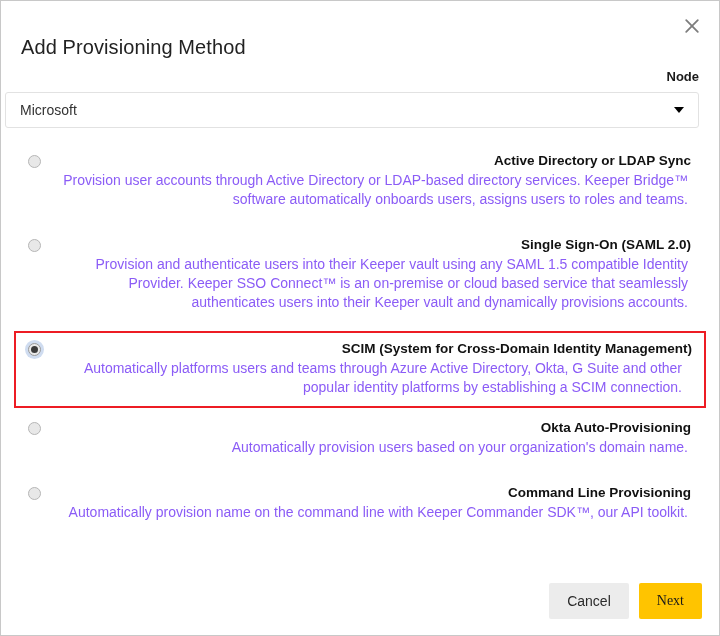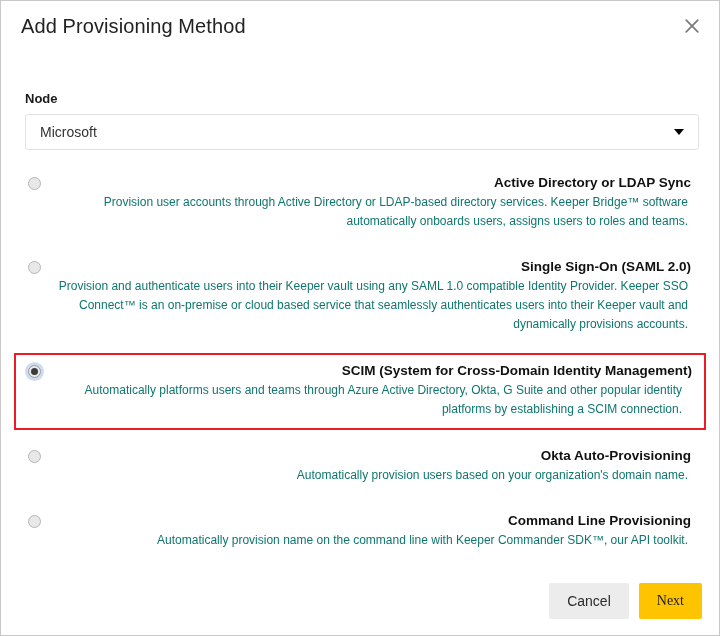--- a/index.html
+++ b/index.html
@@ -20,23 +20,23 @@
     box-sizing: border-box;
     background: #ffffff;
     border: 1px solid #c8c8c8;
     overflow: hidden;
   }
 
   
   .dialog-header {
     position: relative;
     height: 52px;
-    padding: 15px 20px;
-    display: flex;
-    align-items: flex-start;
+    padding: 4px 20px;
+    display: flex;
+    align-items: flex-end;
   }
   .dialog-title {
     font-size: 20px;
     color: #222222;
     font-weight: 400;
     letter-spacing: 0.1px;
     line-height: 1;
   }
   .close-button {
     position: absolute;
@@ -49,21 +49,22 @@
     justify-content: center;
     cursor: pointer;
     background: transparent;
     border: none;
     padding: 0;
   }
   .close-button svg { display: block; }
 
   
   .node-section {
-    padding: 8px 20px 0 24px;
+    padding: 8px 20px 0 4px;
+    text-align: right;
   }
   .field-label {
     font-size: 13px;
     font-weight: bold;
     color: #1a1a1a;
     margin-bottom: 7px;
     line-height: 1.2;
   }
   .select-wrap {
     position: relative;
@@ -108,21 +109,21 @@
     text-align: right;
   }
   .option.highlighted {
     border-color: #ed1c24;
     margin-left: -7px;
     margin-right: -7px;
     padding-left: 12px;
     padding-right: 12px;
     padding-top: 7px;
     padding-bottom: 9px;
-    margin-bottom: 9px;
+    margin-bottom: 3px;
   }
 
   .radio {
     flex: 0 0 auto;
     width: 13px;
     height: 13px;
     margin-top: 3px;
     margin-right: 11px;
     border-radius: 50%;
     background: #e8e8e8;
@@ -150,22 +151,22 @@
 
   .option-text { flex: 1 1 auto; min-width: 0; }
   .option-title {
     font-size: 13.5px;
     font-weight: bold;
     color: #111111;
     line-height: 17px;
     margin-bottom: 2px;
   }
   .option-desc {
-    font-size: 12px;
-    color: #0f766e;
+    font-size: 14px;
+    color: #8b5cf6;
     line-height: 19px;
     max-width: 636px;
   }
   .option.highlighted .option-desc { max-width: 630px; }
 
   
   .dialog-footer {
     position: absolute;
     left: 0;
     right: 0;
@@ -232,21 +233,21 @@
       <div class="option-text">
         <div class="option-title">Active Directory or LDAP Sync</div>
         <div class="option-desc">Provision user accounts through Active Directory or LDAP-based directory services. Keeper Bridge™ software automatically onboards users, assigns users to roles and teams.</div>
       </div>
     </div>
 
     <div class="option">
       <span class="radio"></span>
       <div class="option-text">
         <div class="option-title">Single Sign-On (SAML 2.0)</div>
-        <div class="option-desc">Provision and authenticate users into their Keeper vault using any SAML 1.0 compatible Identity Provider. Keeper SSO Connect™ is an on-premise or cloud based service that seamlessly authenticates users into their Keeper vault and dynamically provisions accounts.</div>
+        <div class="option-desc">Provision and authenticate users into their Keeper vault using any SAML 1.5 compatible Identity Provider. Keeper SSO Connect™ is an on-premise or cloud based service that seamlessly authenticates users into their Keeper vault and dynamically provisions accounts.</div>
       </div>
     </div>
 
     <div class="option highlighted">
       <span class="radio checked"></span>
       <div class="option-text">
         <div class="option-title">SCIM (System for Cross-Domain Identity Management)</div>
         <div class="option-desc">Automatically platforms users and teams through Azure Active Directory, Okta, G Suite and other popular identity platforms by establishing a SCIM connection.</div>
       </div>
     </div>

